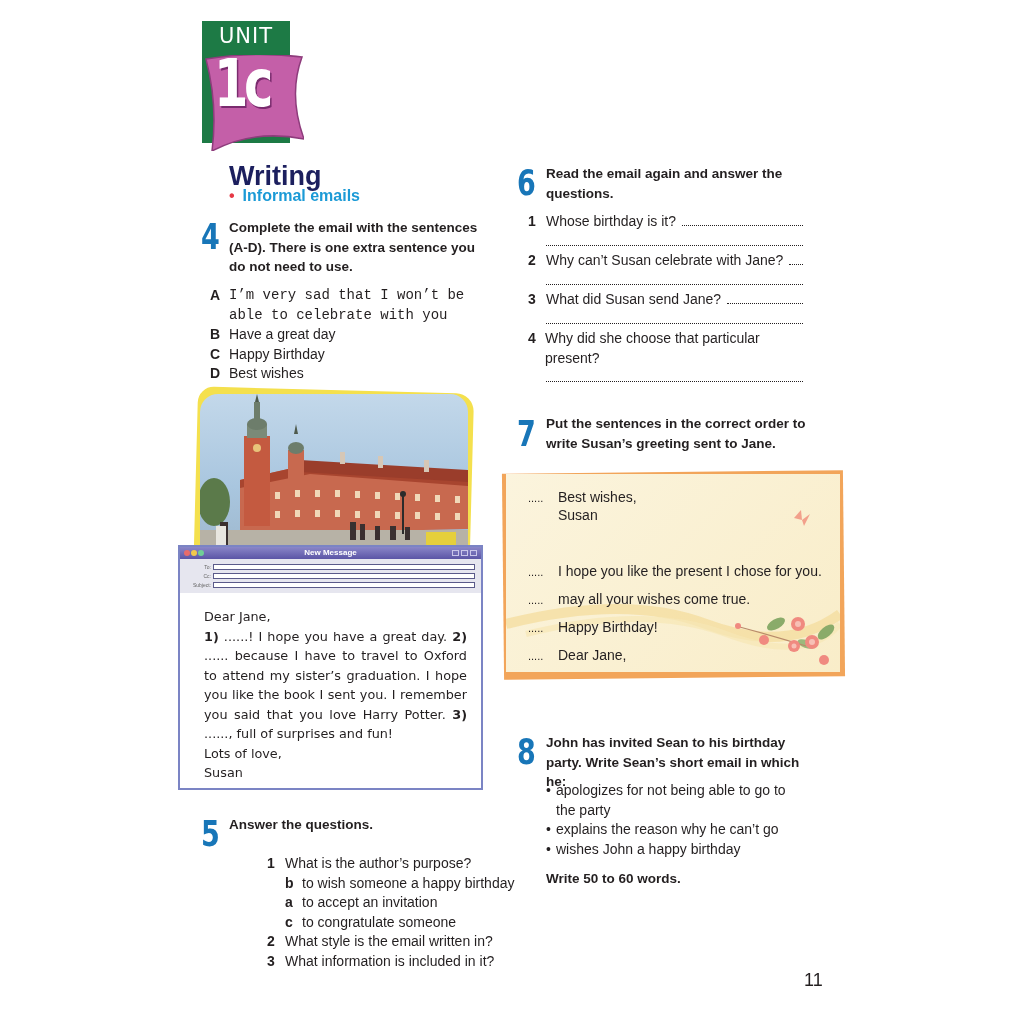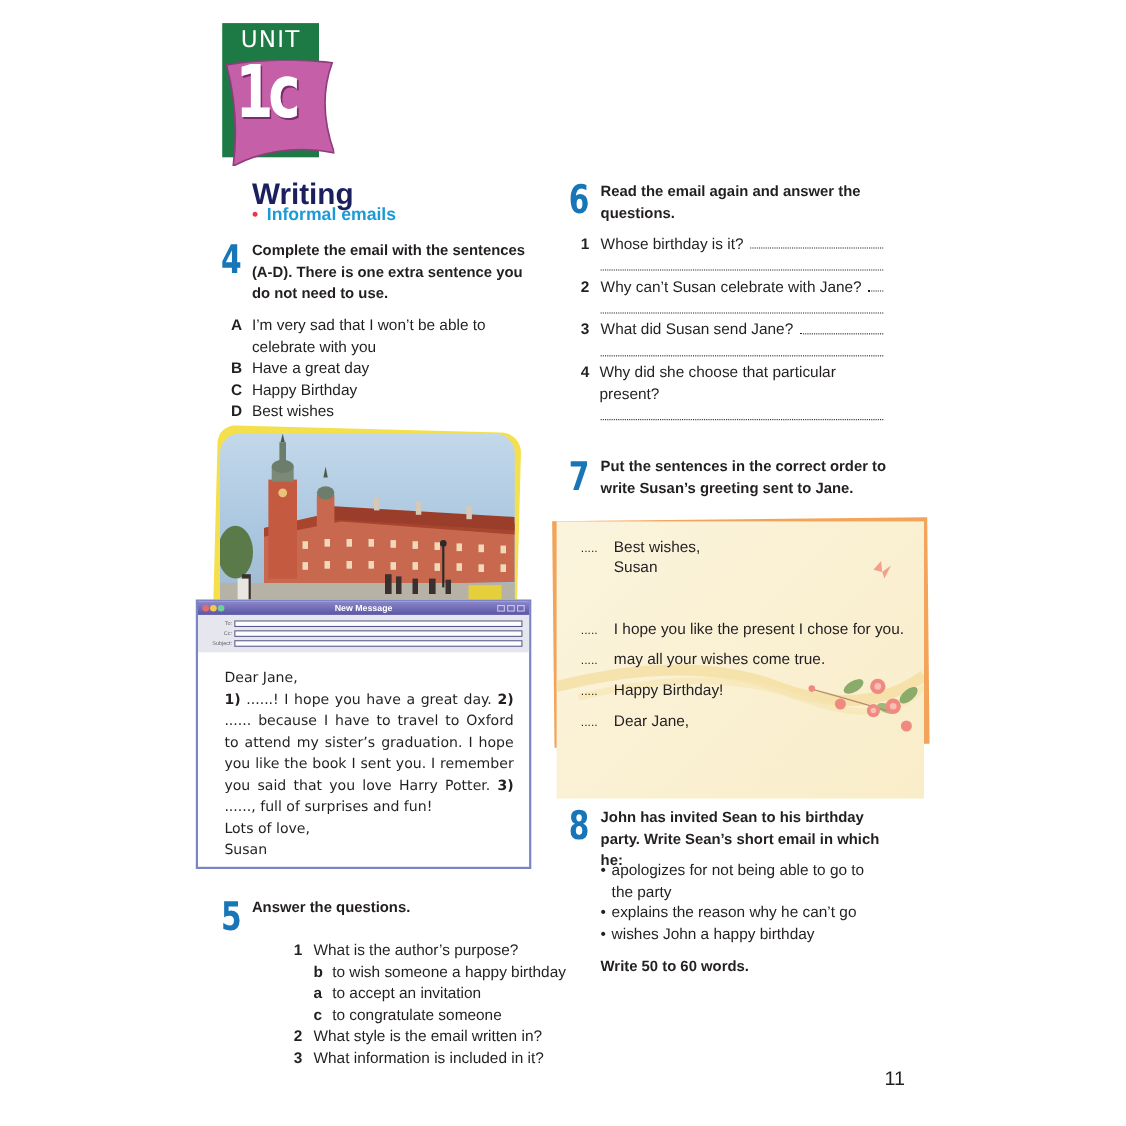--- a/index.html
+++ b/index.html
@@ -40,21 +40,21 @@
   .win-ctrl { position: absolute; top: 3px; width: 7px; height: 6px; border: 1px solid #c9c6ea; }
   .email-header { height: 34px; background: #e6e6ef; padding-top: 4px; }
   .email-field-row { display: flex; align-items: center; height: 8px; margin-bottom: 1px; }
   .email-field-label { width: 33px; text-align: right; font-size: 5px; color: #666; padding-right: 2px; }
   .email-field-input { flex: 1; margin-right: 6px; height: 6px; border: 1px solid #5a5a8a; background: #fff; }
   .email-body { position: absolute; left: 24px; top: 60px; width: 263px; font-family: "DejaVu Sans", sans-serif; font-size: 12.8px; line-height: 19.5px; text-align: justify; color: #231f20; }
   .email-body .blank { font-weight: bold; }
 
   
   .card-shadow { left: 503px; top: 472px; width: 341px; height: 206px; background: #f2a55a; transform: rotate(-0.6deg); }
-  .card { left: 506px; top: 474px; width: 334px; height: 252px; background: linear-gradient(135deg, #fbf4dd 0%, #f9edc9 100%); }
+  .card { left: 506px; top: 474px; width: 334px; height: 198px; background: linear-gradient(135deg, #fbf4dd 0%, #f9edc9 100%); }
   .card-row { position: absolute; left: 22px; font-size: 14px; line-height: 18px; color: #231f20; }
   .card-dots { display: inline-block; width: 30px; font-size: 11px; }
 
   .dots-line { border-bottom: 1px dotted #231f20; display: inline-block; }
 
   .page-number { left: 804px; top: 970px; font-size: 18px; color: #231f20; }
 </style>
 </head>
 <body>
 
@@ -71,21 +71,21 @@
 <div class="abs heading-writing">Writing</div>
 <div class="abs subheading">
   <span class="bullet">•</span><span>Informal emails</span>
 </div>
 
 <div class="abs ex-num" style="left:201px; top:219px;">4</div>
 <div class="abs ex-instr" style="left:229px; top:218px; width:260px;">Complete the email with the sentences (A-D). There is one extra sentence you do not need to use.</div>
 <div class="abs body-text" style="left:210px; top:286px; width:285px;">
   <div style="display:flex;">
     <span class="letter">A</span>
-    <span style="flex:1;">I’m very sad that I won’t be able to celebrate with you</span>
+    <span style="flex:1;font-family:Liberation Mono, monospace;">I’m very sad that I won’t be able to celebrate with you</span>
   </div>
   <div style="display:flex;">
     <span class="letter">B</span>
     <span>Have a great day</span>
   </div>
   <div style="display:flex;">
     <span class="letter">C</span>
     <span>Happy Birthday</span>
   </div>
   <div style="display:flex;">

